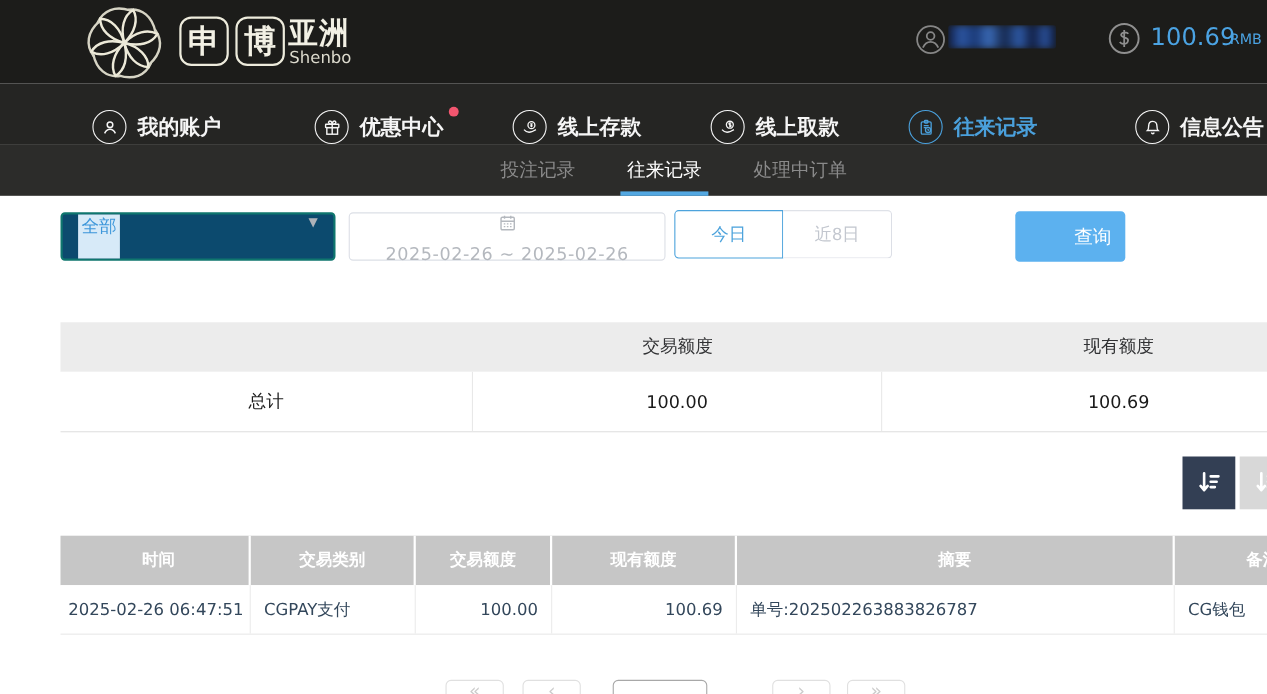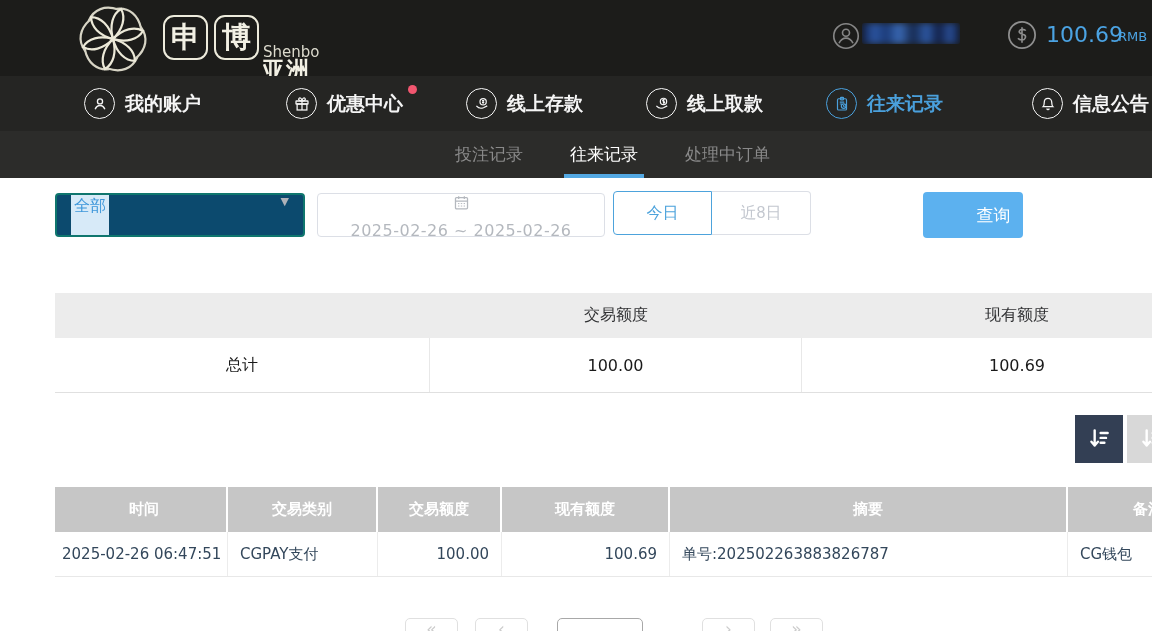--- a/index.html
+++ b/index.html
@@ -11,37 +11,37 @@
   
   .topbar { position:absolute; left:0; top:0; width:100%; height:76px; background:#1c1c1a; }
   .logo-flower { position:absolute; left:76px; top:3px; }
   .logo-char-box {
     position:absolute; top:15px; width:45px; height:45px;
     border:2px solid #edebdc; border-radius:11px; color:#f2f0e4;
     display:flex; align-items:center; justify-content:center;
     font-size:29px; font-weight:bold;
   }
   .box-shen { left:163px; } .box-bo { left:214px; }
-  .logo-region { position:absolute; left:262px; top:12px; color:#f2f0e4; font-size:23px; font-weight:bold; letter-spacing:1px;margin-top:43px; }
+  .logo-region { position:absolute; left:262px; top:12px; color:#f2f0e4; font-size:27px; font-weight:bold; letter-spacing:1px; }
   .logo-sub { position:absolute; left:263px; top:43px; color:#dcdacd; font-size:15px; }
   .user-icon { position:absolute; left:832px; top:22px; color:#868686; }
   .username-blur {
     position:absolute; left:862px; top:23px; width:98px; height:21px; overflow:hidden; border-radius:2px;
   }
   .username-blur .smear {
     width:100%; height:100%; filter:blur(3px);
     background:linear-gradient(90deg,#10204a 0%,#2c55a0 12%,#1b3a77 25%,#3a69b4 38%,#16294f 52%,#2e59a4 66%,#122046 78%,#2a4f96 90%,#0e1c3e 100%);
   }
   .coin-icon { position:absolute; left:1007px; top:20px; color:#8f8f8f; }
   .balance-amount { position:absolute; left:1046px; top:22px; color:#4ba3e3; font-size:22px; }
   .balance-currency { position:absolute; left:1118px; top:29px; color:#4ba3e3; font-size:13px; }
   
   .mainnav { position:absolute; left:0; top:76px; width:100%; height:55px; background:#252523; }
   .nav-item {
-    position:absolute; top:0; height:55px; display:flex; align-items:center; gap:10px;
+    position:absolute; top:12px; height:55px; display:flex; align-items:center; gap:10px;
     color:#f5f5f5; font-size:19px; font-weight:bold; cursor:pointer; white-space:nowrap;
   }
   .nav-item.active { color:#4aa0dc; }
   .nav-circle {
     width:31px; height:31px; border:1.7px solid currentColor; border-radius:50%;
     display:flex; align-items:center; justify-content:center; flex:0 0 auto;
   }
   .nav-badge { position:absolute; top:9px; right:-14px; width:9px; height:9px; border-radius:50%; background:#f2566f; }
   
   .subtabs { position:absolute; left:0; top:131px; width:100%; height:47px; background:#2c2c2a; }

